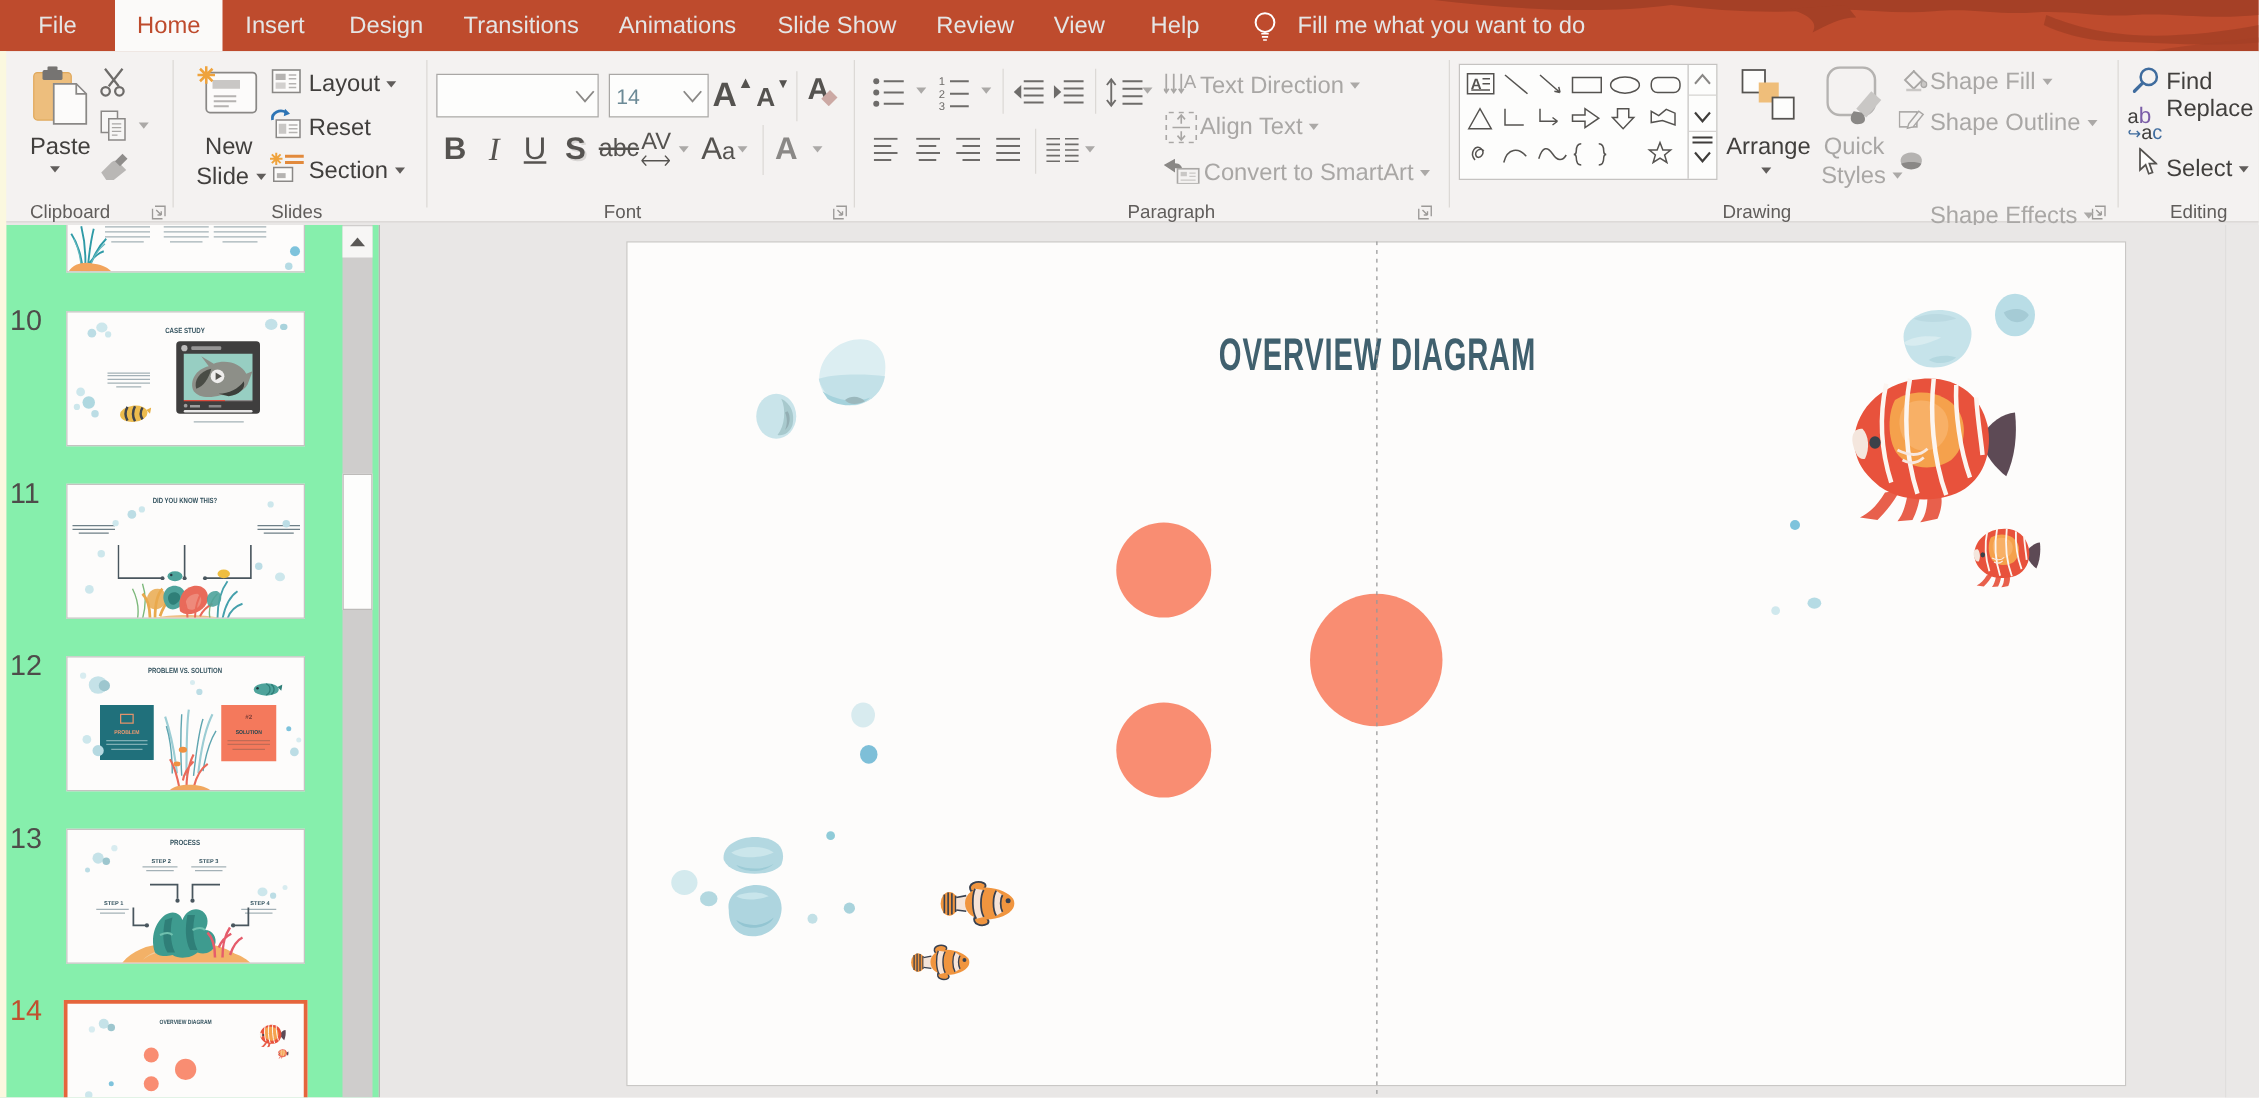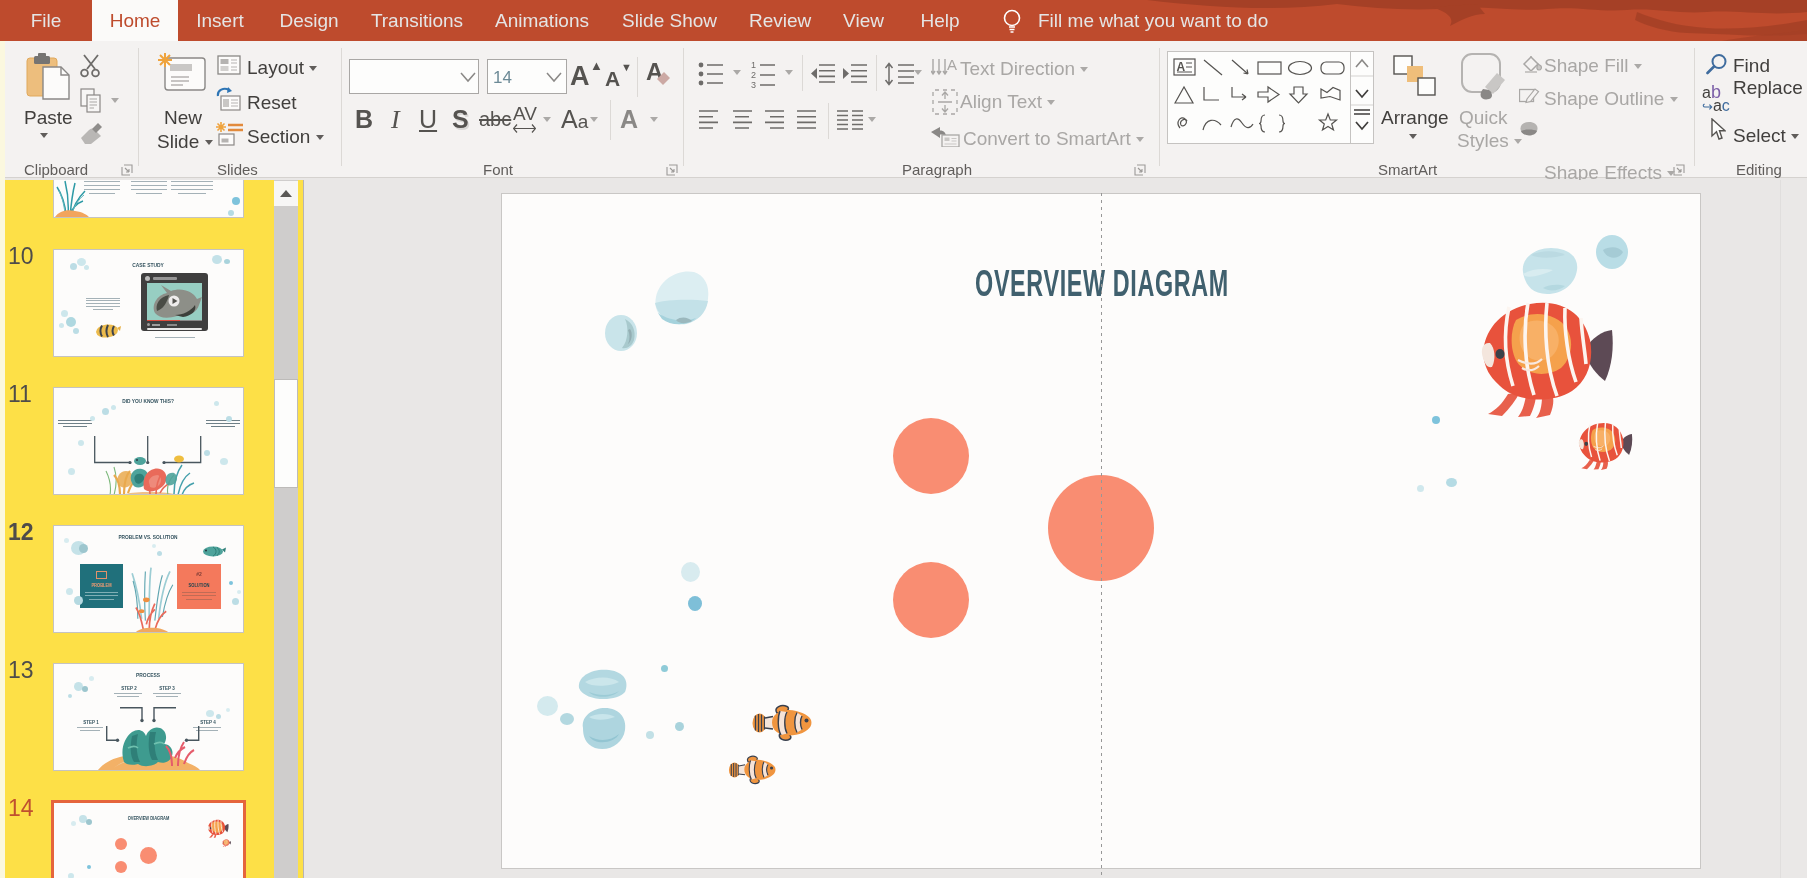--- a/index.html
+++ b/index.html
@@ -14,21 +14,21 @@
 #ribbon { position:absolute; left:0; top:41px; width:1807px; height:137px; background:#F4F2F1; border-bottom:1px solid #D5D2CF; }
 .gsep { position:absolute; top:7px; height:118px; width:1px; background:#DCD9D6; }
 .glabel { position:absolute; top:120px; font-size:15px; color:#605D5B; }
 .launcher { position:absolute; top:123px; width:11px; height:11px; }
 .launcher svg { position:absolute; left:0; top:0; }
 .btxt { position:absolute; font-size:19px; color:#413F3D; white-space:nowrap; }
 .gtxt { position:absolute; font-size:19px; color:#A9A7A5; white-space:nowrap; }
 .dd { display:inline-block; width:0; height:0; border-left:4px solid transparent; border-right:4px solid transparent; border-top:5px solid #605D5B; vertical-align:middle; }
 .ddg { display:inline-block; width:0; height:0; border-left:4px solid transparent; border-right:4px solid transparent; border-top:5px solid #ABA9A7; vertical-align:middle; }
 #mainarea { position:absolute; left:0; top:180px; width:1807px; height:698px; }
-#panel { position:absolute; left:0; top:0; width:303px; height:698px; background:#fde047; overflow:hidden; }
+#panel { position:absolute; left:0; top:0; width:303px; height:698px; background:#86efac; overflow:hidden; }
 #yellowstrip { position:absolute; left:0; top:0; width:5px; height:698px; background:#FBF8DF; z-index:5; }
 #paneldiv { position:absolute; left:303px; top:0; width:1px; height:698px; background:#B7B4B2; }
 #canvas { position:absolute; left:304px; top:0; width:1503px; height:698px; background:#E9E7E6; }
 .thumb { position:absolute; left:53px; width:191px; height:108px; background:#FDFCFB; border:1px solid #C5C3C1; overflow:hidden; }
 .snum { position:absolute; left:8px; font-size:23px; color:#4E4C4A; line-height:1; }
 #scroll { position:absolute; left:274px; top:0; width:24px; height:698px; background:#CFCDCC; }
 #scrollup { position:absolute; left:0; top:1px; width:24px; height:25px; background:#F7F6F5; }
 #scrollup:after { content:""; position:absolute; left:6px; top:9px; width:0; height:0; border-left:6px solid transparent; border-right:6px solid transparent; border-bottom:7px solid #5A5856; }
 #scrollthumb { position:absolute; left:0px; top:199px; width:24px; height:109px; background:#FDFDFC; border:1px solid #BDBBB9; }
 #rightstrip { position:absolute; left:1476px; top:0; width:27px; height:698px; background:#EAE8E7; border-left:1px solid #E0DEDD; }
@@ -240,21 +240,21 @@
     <path d="M13,3 L13,10 M10,6.5 L13,3 L16,6.5 M13,23 L13,16 M10,19.5 L13,23 L16,19.5 M6,13 L20,13" stroke="#A9A7A5" stroke-width="1.3" fill="none"></path>
   </svg>
   <div class="gtxt" style="left:960px;top:50px;">Align Text <span class="ddg"></span></div>
   <svg width="30" height="20" viewBox="0 0 30 20" style="position:absolute;left:931px;top:86px;">
     <path d="M0,5 L9,0 L9,3.5 C13,3.5 15,6 15,10 C13,7.7 11,7.5 9,7.5 L9,11 Z" fill="#8A8886"></path>
     <rect x="11" y="8" width="17" height="12" fill="#F4F2F1" stroke="#A9A7A5" stroke-width="1.3"></rect>
     <rect x="13.5" y="10.5" width="5" height="3.5" fill="#C9C7C5"></rect>
     <path d="M20.5,11.5 L25.5,11.5 M20.5,14 L25.5,14 M13.5,17 L25.5,17" stroke="#C9C7C5" stroke-width="1"></path>
   </svg>
   <div class="gtxt" style="left:963px;top:87px;">Convert to SmartArt <span class="ddg"></span></div>
-  <div class="glabel" style="left:1378px;">SmartArt</div>
+  <div class="glabel" style="left:1378px;">Drawing</div>
   <div class="launcher" style="left:1673px;">
         <svg width="12" height="12" viewBox="0 0 12 12">
           <path d="M1,3 L1,11 L9,11 M3,1 L11,1 L11,9 M4,4 L8,8 M8,8 L8,5 M8,8 L5,8" stroke="#9C9A98" stroke-width="1.1" fill="none"></path>
         </svg>
       </div>
   <div class="abs" style="left:1167px;top:10px;width:207px;height:93px;background:#FDFDFC;border:1px solid #C5C3C1;"></div>
   <svg width="178" height="88" viewBox="0 0 178 88" style="position:absolute;left:1172px;top:13px;">
     <g stroke="#555350" stroke-width="1.2" fill="none">
       <rect x="2" y="5" width="21" height="16" fill="#FDFDFC"></rect>
       <text x="4.5" y="17" font-size="12" stroke="none" fill="#555350" font-weight="bold">A</text>
@@ -567,21 +567,21 @@
                     <path d="M69,5 C66,32 68,68 79,98"></path>
                     <path d="M87,10 C86,32 90,62 98,84"></path>
  </g>
  <path d="M5,60 C2,51 5,44 12,45 C17,50 18,61 14,69 C9,70 7,66 5,60 Z" fill="#F4E6DD"></path>
  <ellipse cx="21" cy="57" rx="5" ry="5.5" fill="#3A4149"></ellipse>
 </g>
               </defs>
             </svg><div class="wc" style="left:25px;top:12px;width:8px;height:8px;background:#C5E2E8;"></div><div class="wc" style="left:32px;top:16px;width:6px;height:6px;background:#9DC6CE;"></div><div class="wc" style="left:17px;top:18px;width:5px;height:5px;background:#D8ECF0;"></div><div class="wc" style="left:14px;top:70px;width:6px;height:6px;background:#CDE7EC;"></div><div class="wc" style="left:33px;top:62px;width:4px;height:4px;background:#7EC3DC;"></div></div>
           <div class="snum" style="top:65px;color:#4E4C4A;">10</div>
           <div class="snum" style="top:203px;color:#4E4C4A;">11</div>
-          <div class="snum" style="top:341px;color:#4E4C4A;font-weight:bold;">12</div>
+          <div class="snum" style="top:341px;color:#4E4C4A;">12</div>
           <div class="snum" style="top:479px;color:#4E4C4A;">13</div>
           <div class="snum" style="top:617px;color:#C0502F;">14</div>
         </div>
     <div id="scroll">
       <div id="scrollup"></div>
       <div id="scrollthumb"></div>
     </div>
   </div>
   <div id="paneldiv"></div>
   <div id="canvas">

